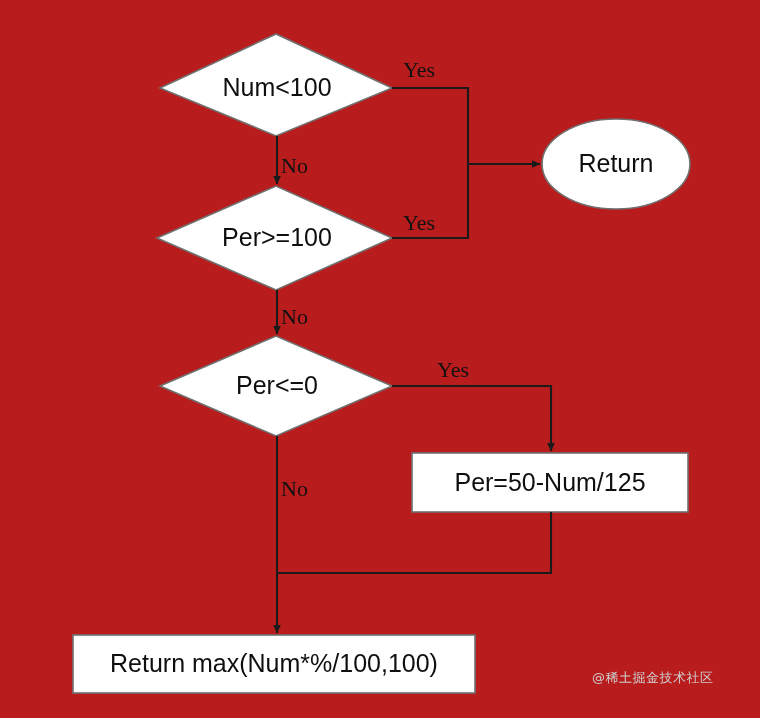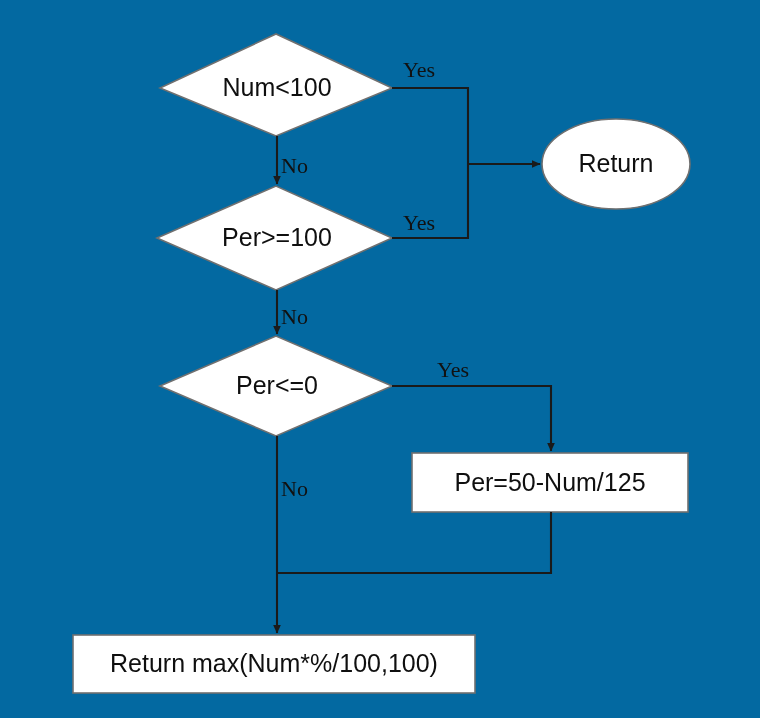--- a/index.html
+++ b/index.html
@@ -4,21 +4,21 @@
 <style>
   html, body {
     margin: 0;
     padding: 0;
     background: #ffffff;
   }
   #canvas {
     position: relative;
     width: 760px;
     height: 718px;
-    background: #0369a1;
+    background: #b91c1c;
     overflow: hidden;
     font-family: "Liberation Sans", sans-serif;
   }
   svg#flow {
     position: absolute;
     left: 0;
     top: 0;
     width: 760px;
     height: 718px;
   }
@@ -111,14 +111,15 @@
     <text class="edge-label" x="403" y="225">Yes</text>
 
     <text class="edge-label" x="281" y="319">No</text>
 
     <text class="edge-label" x="437" y="372">Yes</text>
 
     <text class="edge-label" x="281" y="491">No</text>
 
   </svg>
 
+  <div class="watermark">@稀土掘金技术社区</div>
 
 </div>
 
 </body></html>

